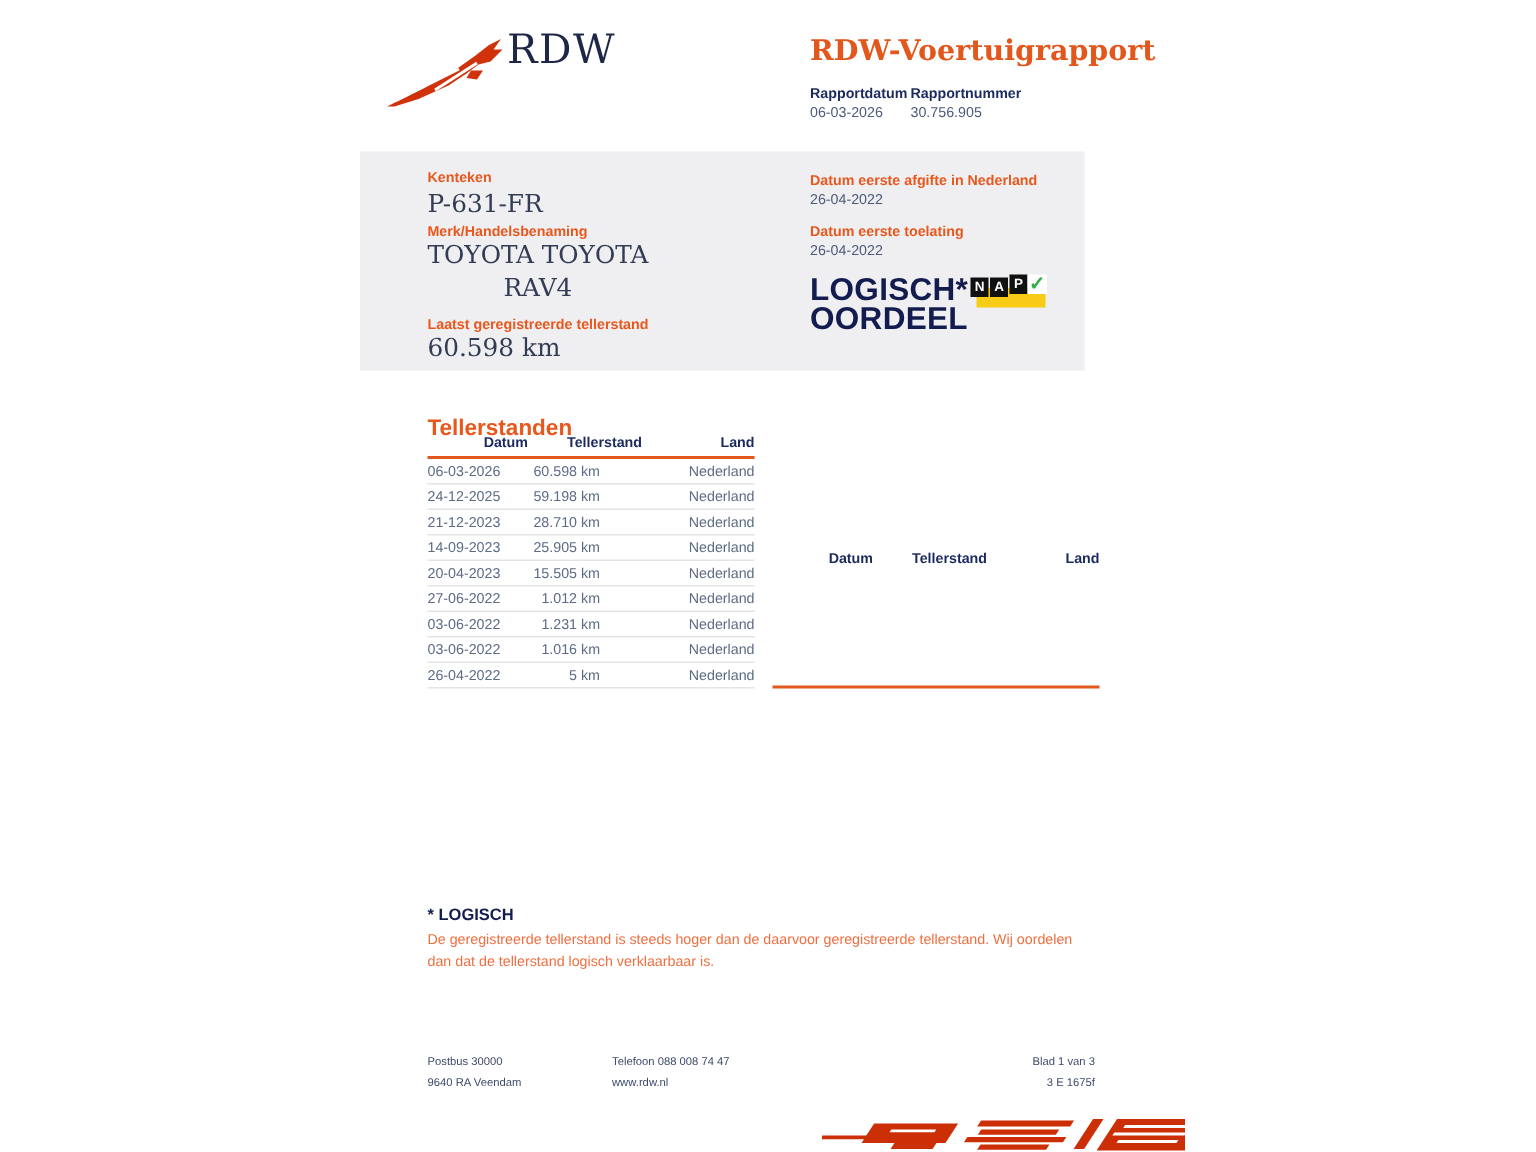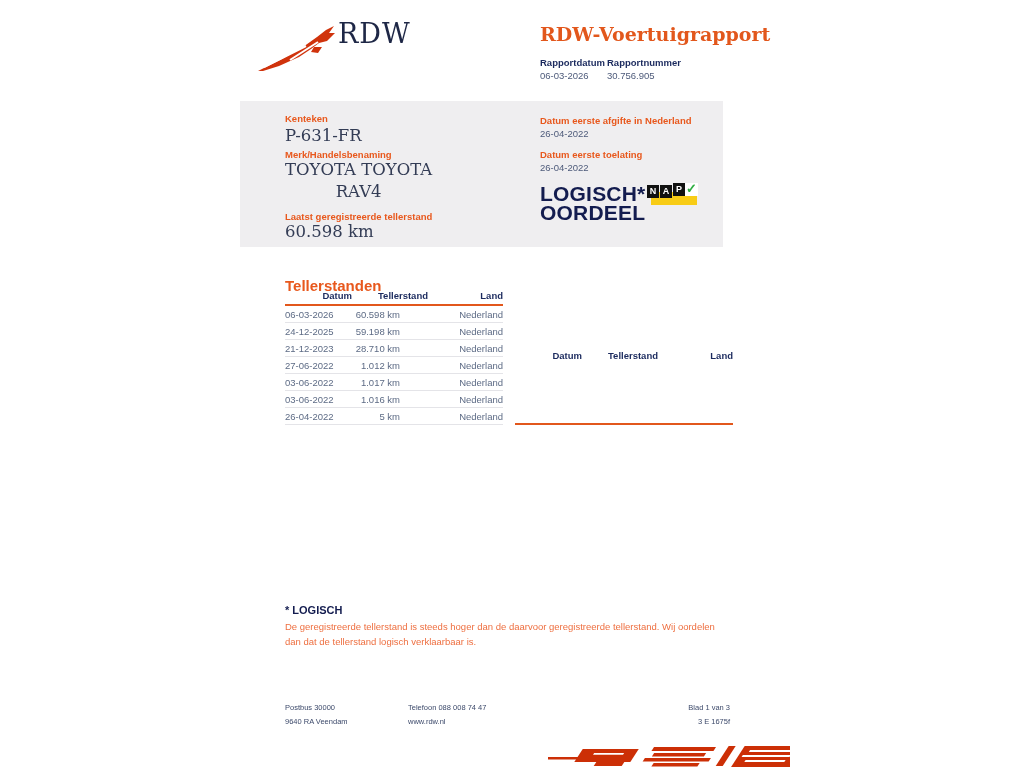--- a/index.html
+++ b/index.html
@@ -202,27 +202,37 @@
         <td>24-12-2025</td>
         <td class="tstand">59.198 km</td>
         <td class="land">Nederland</td>
       </tr>
       <tr>
         <td>21-12-2023</td>
         <td class="tstand">28.710 km</td>
         <td class="land">Nederland</td>
       </tr>
       <tr>
+        <td>14-09-2023</td>
+        <td class="tstand">25.905 km</td>
+        <td class="land">Nederland</td>
+      </tr>
+      <tr>
+        <td>20-04-2023</td>
+        <td class="tstand">15.505 km</td>
+        <td class="land">Nederland</td>
+      </tr>
+      <tr>
         <td>27-06-2022</td>
         <td class="tstand">1.012 km</td>
         <td class="land">Nederland</td>
       </tr>
       <tr>
         <td>03-06-2022</td>
-        <td class="tstand">1.017 km</td>
+        <td class="tstand">1.231 km</td>
         <td class="land">Nederland</td>
       </tr>
       <tr>
         <td>03-06-2022</td>
         <td class="tstand">1.016 km</td>
         <td class="land">Nederland</td>
       </tr>
       <tr>
         <td>26-04-2022</td>
         <td class="tstand">5 km</td>

